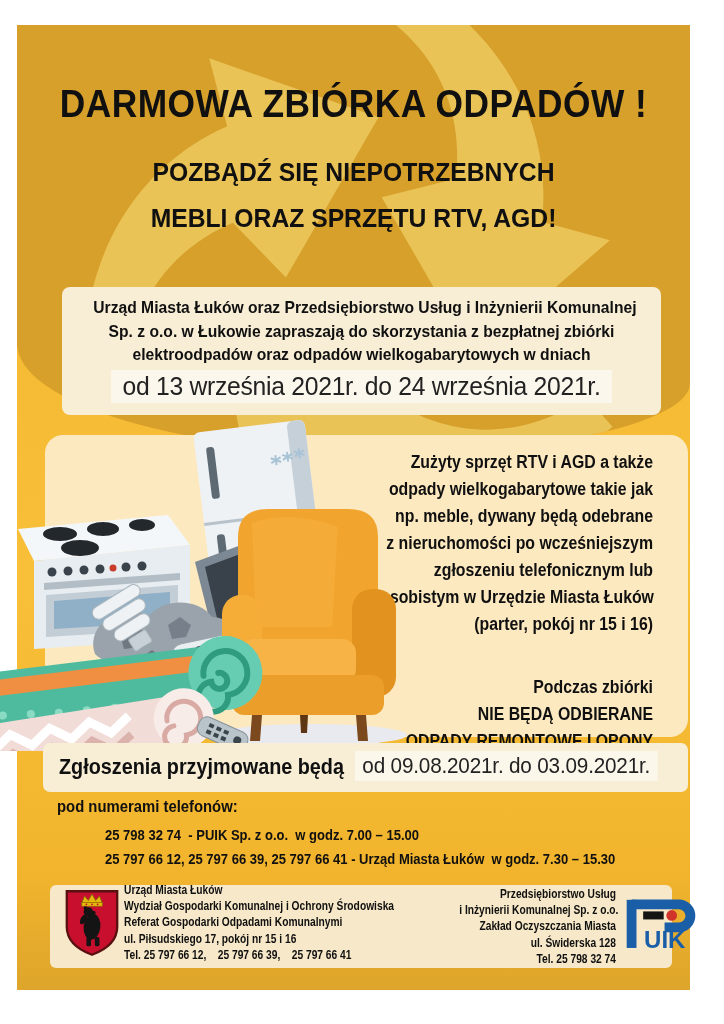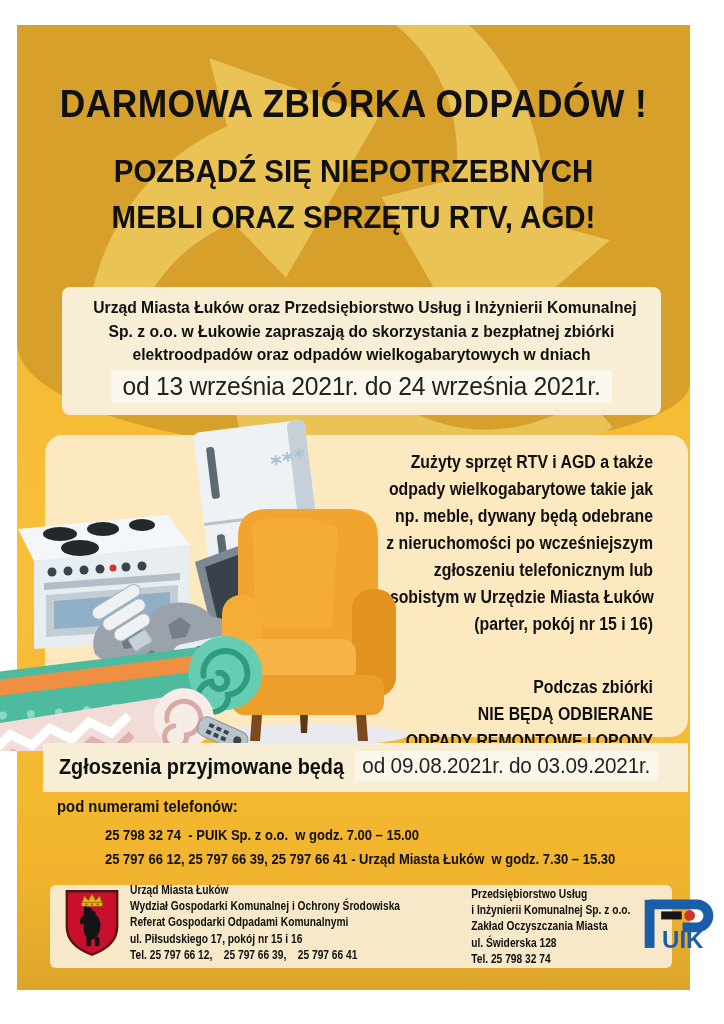--- a/index.html
+++ b/index.html
@@ -7,56 +7,56 @@
        font-family:"Liberation Sans","DejaVu Sans",sans-serif;color:#101010;}
   .poster{position:absolute;left:17px;top:25px;width:673px;height:965px;
           background:linear-gradient(180deg,#f3b530 0%,#f8bf38 58%,#f2b42d 88%,#dda52b 100%);}
   .bg-top{position:absolute;left:0;top:0;width:100%;height:428px;background:#d6a02b;
           border-radius:0 0 45% 55% / 0 0 70px 110px;overflow:hidden;}
   .watermark{position:absolute;left:-30px;top:-130px;width:740px;height:740px;opacity:.85;}
   .title{position:absolute;left:0;top:33px;width:100%;text-align:center;
          font-size:38px;font-weight:bold;letter-spacing:.5px;white-space:nowrap;
          transform:scaleX(.93);transform-origin:center;}
   .subtitle{position:absolute;left:0;top:124px;width:100%;text-align:center;
-            font-size:31px;font-weight:bold;line-height:46px;}
+            font-size:26px;font-weight:bold;line-height:46px;}
   .subtitle div{white-space:nowrap;transform:scaleX(.95);transform-origin:center;}
   .intro-box{position:absolute;left:45px;top:262px;width:583px;background:#f8eed6;
              border-radius:8px;text-align:center;padding:9px 8px 12px;}
   .intro-line{font-size:17px;font-weight:bold;line-height:23.5px;white-space:nowrap;
               transform:scaleX(.92);transform-origin:center;}
   .intro-date{display:inline-block;margin-top:3px;font-size:26px;font-weight:normal;color:#222;
               background:rgba(255,255,255,.55);padding:1px 12px;white-space:nowrap;
               transform:scaleX(.95);transform-origin:center;letter-spacing:-.3px;}
   .mid-panel{position:absolute;left:28px;top:410px;width:643px;height:302px;
              background:#fce9c0;border-radius:18px;}
   .pickup-text{position:absolute;right:37px;top:424px;width:310px;text-align:right;}
   .pickup-line,.note-line{font-size:18px;font-weight:bold;line-height:27px;white-space:nowrap;
               transform:scaleX(.88);transform-origin:right center;}
   .note-block{margin-top:36px;}
   .illustration{position:absolute;left:-17px;top:392px;width:412px;height:334px;pointer-events:none;}
   .reg-box{position:absolute;left:26px;top:718px;width:645px;height:49px;
-           background:#f8eed6;border-radius:0;}
+           background:#f8eed6;border-radius:7px;}
   .reg-label{position:absolute;left:16px;top:11px;font-size:22px;font-weight:bold;white-space:nowrap;
              transform:scaleX(.9);transform-origin:left center;}
   .reg-date{position:absolute;left:312px;top:8px;font-size:22.5px;color:#222;white-space:nowrap;
             background:rgba(255,255,255,.5);padding:2px 8px;
             transform:scaleX(.92);transform-origin:left center;letter-spacing:-.2px;}
   .phones{position:absolute;left:40px;top:772px;width:620px;}
   .phones-header{font-size:16.5px;font-weight:bold;margin-bottom:7px;white-space:pre-wrap;
                  transform:scaleX(.9);transform-origin:left center;}
   .phone-line{font-size:15.5px;font-weight:bold;line-height:24px;margin-left:48px;white-space:pre;
               transform:scaleX(.84);transform-origin:left center;}
   .footer-box{position:absolute;left:33px;top:860px;width:622px;height:83px;background:#f6e8c8;
               border-radius:6px;display:flex;align-items:center;box-sizing:border-box;
-              padding:0 12px 8px 14px;gap:10px;}
+              padding:0 12px 8px 14px;gap:4px;}
   .coat{flex:none;}
   .footer-left{flex:none;width:292px;}
   .footer-left div{font-size:12.8px;font-weight:bold;line-height:16.3px;white-space:pre;
                    transform:scaleX(.8);transform-origin:left center;}
-  .footer-right{margin-left:auto;flex:none;width:196px;text-align:left;margin-top:8px;}
+  .footer-right{margin-left:auto;flex:none;width:196px;text-align:right;margin-top:8px;}
   .footer-right div{font-size:12.8px;font-weight:bold;line-height:16.3px;white-space:pre;
                     transform:scaleX(.8);transform-origin:right center;}
   .puik{flex:none;}
 </style>
 </head>
 <body>
 
 <div class="poster">
 
   <div class="bg-top">

